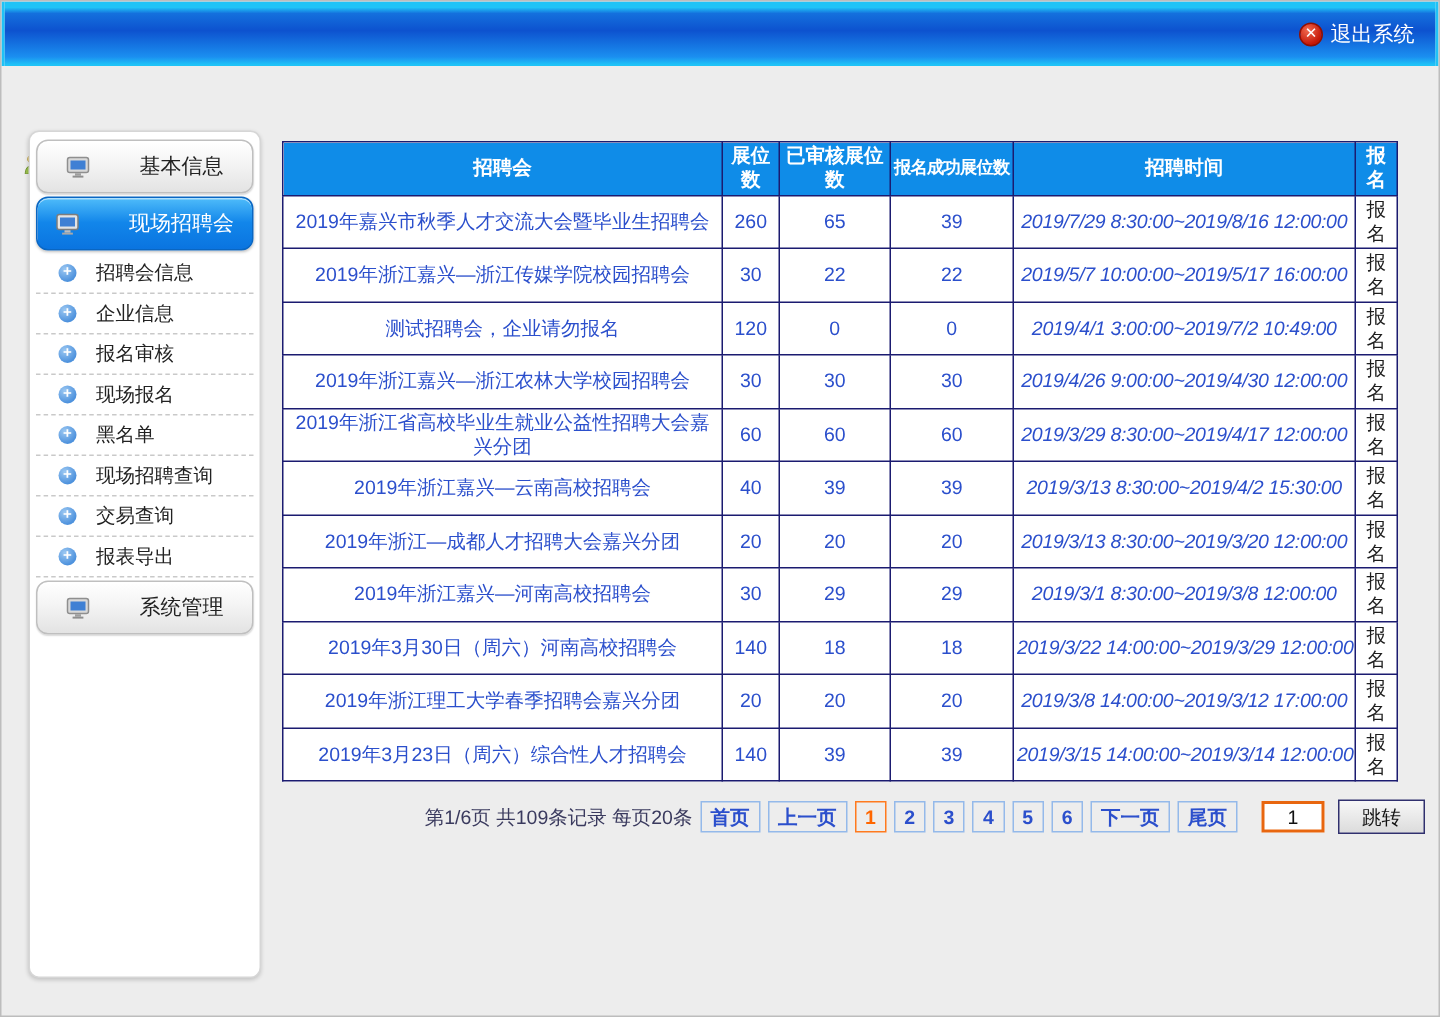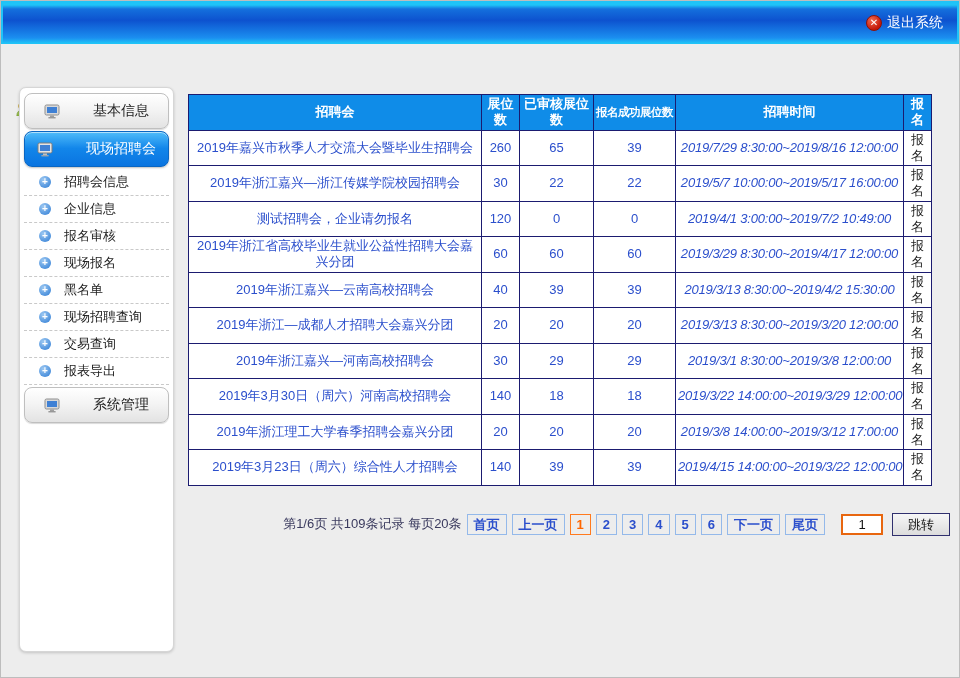--- a/index.html
+++ b/index.html
@@ -91,21 +91,21 @@
   table.fair td{
     height:24px;font-size:13px;color:var(--link-blue,#2b4fcc);
     padding:1px 2px;line-height:1.25;
   }
   td a{color:var(--link-blue,#2b4fcc);text-decoration:none;cursor:pointer;}
   td.c-time{font-size:11.5px;letter-spacing:-.2px;white-space:nowrap;font-style:italic;}
   td.c-act{font-size:12px;}
   td.c-act a{color:#1d1d1d;}
   
   .pager{
-    margin-top:27px;width:762px;
+    margin-top:12px;width:762px;
     display:flex;justify-content:flex-end;align-items:center;
     font-size:13px;color:#3a3a5e;white-space:nowrap;
   }
   .pg-box{
     display:inline-block;margin-left:5px;padding:1px 6px;
     border:1px solid #94b9ea;color:var(--link-blue,#2b4fcc);
     cursor:pointer;line-height:17px;font-weight:bold;
   }
   .pg-box.current{border:1px solid #ff7a1e;color:var(--active-orange,#ff6600);cursor:default;}
   .pg-input{
@@ -243,20 +243,28 @@
       </tr>
       <tr>
         <td><a>测试招聘会，企业请勿报名</a></td>
         <td>120</td>
         <td>0</td>
         <td>0</td>
         <td class="c-time">2019/4/1 3:00:00~2019/7/2 10:49:00</td>
         <td class="c-act"><a>报名</a></td>
       </tr>
       <tr>
+        <td><a>2019年浙江嘉兴—浙江农林大学校园招聘会</a></td>
+        <td>30</td>
+        <td>30</td>
+        <td>30</td>
+        <td class="c-time">2019/4/26 9:00:00~2019/4/30 12:00:00</td>
+        <td class="c-act"><a>报名</a></td>
+      </tr>
+      <tr>
         <td><a>2019年浙江省高校毕业生就业公益性招聘大会嘉兴分团</a></td>
         <td>60</td>
         <td>60</td>
         <td>60</td>
         <td class="c-time">2019/3/29 8:30:00~2019/4/17 12:00:00</td>
         <td class="c-act"><a>报名</a></td>
       </tr>
       <tr>
         <td><a>2019年浙江嘉兴—云南高校招聘会</a></td>
         <td>40</td>
@@ -295,21 +303,21 @@
         <td>20</td>
         <td>20</td>
         <td class="c-time">2019/3/8 14:00:00~2019/3/12 17:00:00</td>
         <td class="c-act"><a>报名</a></td>
       </tr>
       <tr>
         <td><a>2019年3月23日（周六）综合性人才招聘会</a></td>
         <td>140</td>
         <td>39</td>
         <td>39</td>
-        <td class="c-time">2019/4/15 14:00:00~2019/3/22 12:00:00</td>
+        <td class="c-time">2019/3/15 14:00:00~2019/3/14 12:00:00</td>
         <td class="c-act"><a>报名</a></td>
       </tr>
     </tbody>
   </table>
 
   <div class="pager">
     <span>第1/6页 共109条记录 每页20条</span>
     <span class="pg-box">首页</span>
     <span class="pg-box">上一页</span>
     <span class="pg-box current">1</span>

